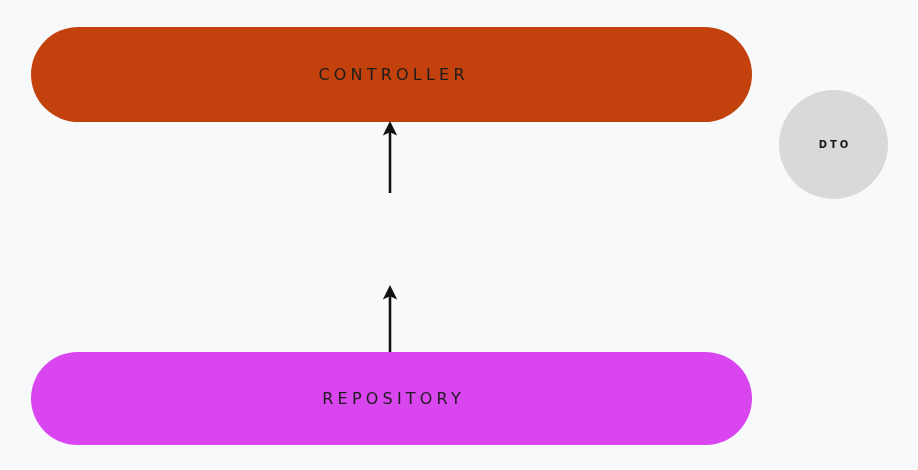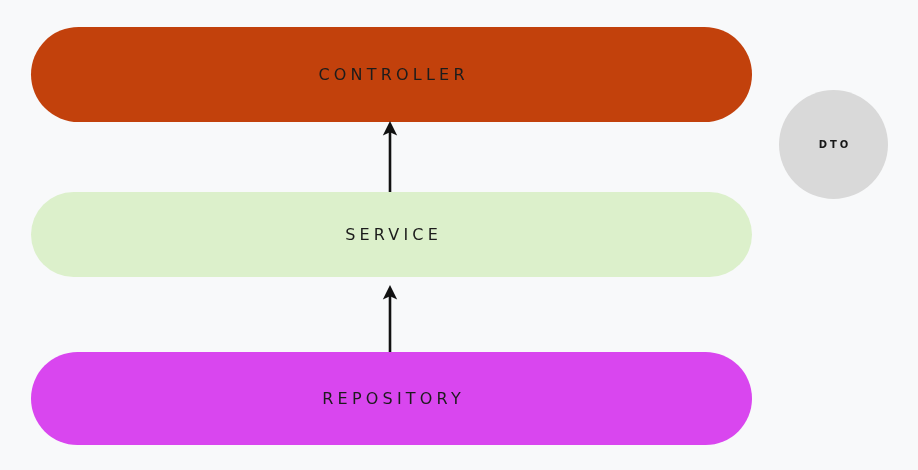--- a/index.html
+++ b/index.html
@@ -120,23 +120,20 @@
     <span class="layer-label" style="color: rgb(28, 28, 28);">CONTROLLER</span>
   </div>
 
   <div class="flow-arrow" id="arrow-service-to-controller">
     <svg viewBox="0 0 24 74" preserveAspectRatio="none" aria-hidden="true">
       <line x1="12" y1="74" x2="12" y2="11" stroke="#111111" stroke-width="2.6"></line>
       <polygon points="12,2 19.2,16.5 12,13.2 4.8,16.5" fill="#111111"></polygon>
     </svg>
   </div>
 
-  <div class="layer-bar" id="layer-service" style="background: rgb(220, 240, 203);">
-    <span class="layer-label" style="color: rgb(28, 28, 28);">SERVICE</span>
-  </div>
 
   <div class="flow-arrow" id="arrow-repository-to-service">
     <svg viewBox="0 0 24 70" preserveAspectRatio="none" aria-hidden="true">
       <line x1="12" y1="70" x2="12" y2="11" stroke="#111111" stroke-width="2.6"></line>
       <polygon points="12,2 19.2,16.5 12,13.2 4.8,16.5" fill="#111111"></polygon>
     </svg>
   </div>
 
   <div class="layer-bar" id="layer-repository" style="background: #d946ef;">
     <span class="layer-label" style="color: rgb(28, 28, 28);">REPOSITORY</span>

